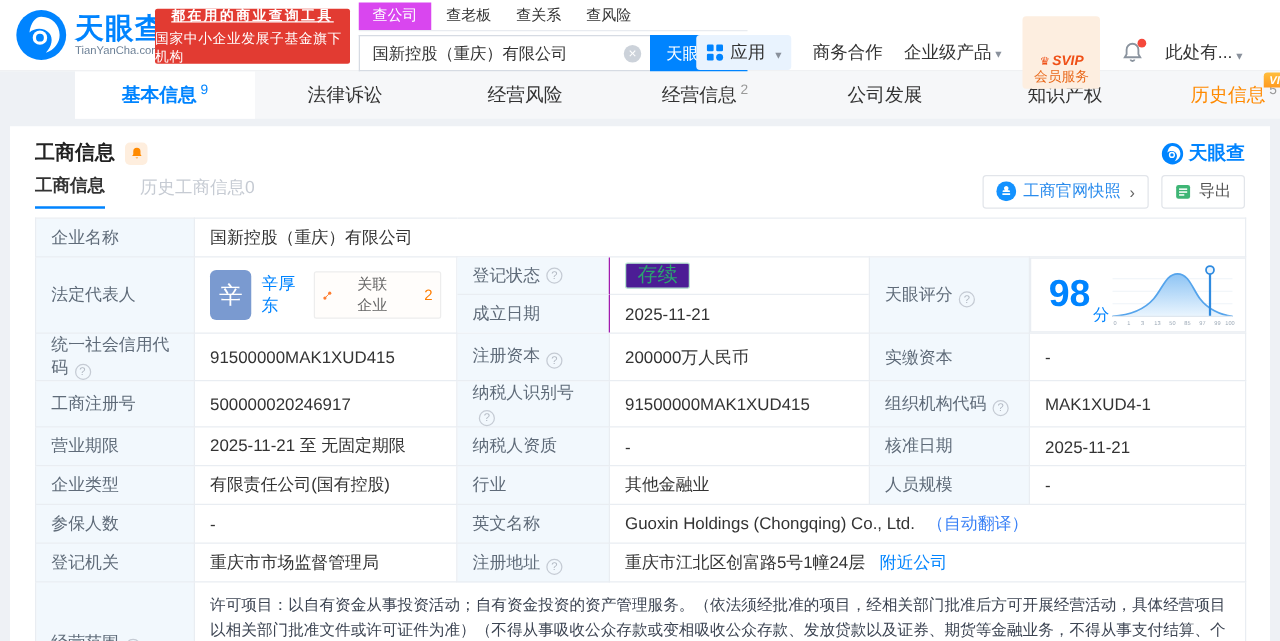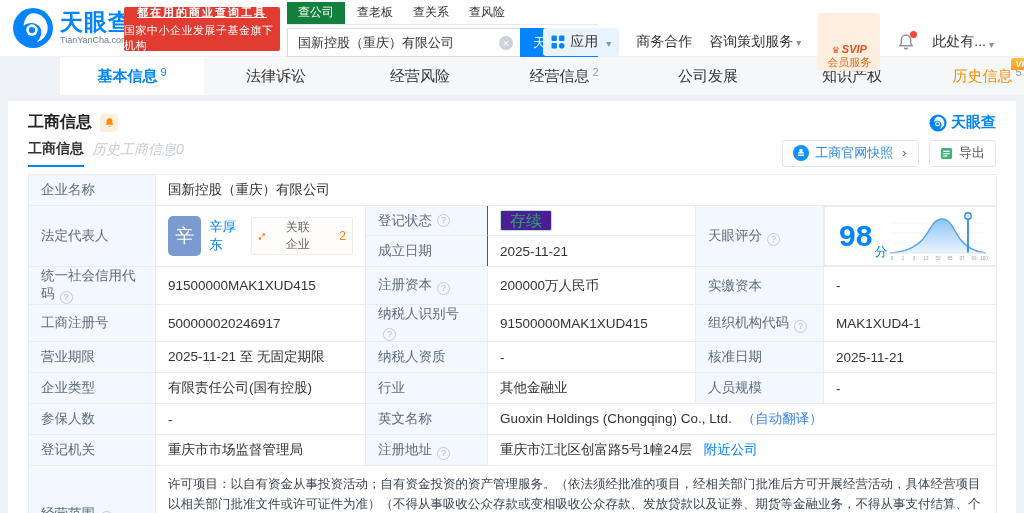--- a/index.html
+++ b/index.html
@@ -12,21 +12,21 @@
   .logo-text { margin-left:6px; }
   .logo-name { font-size:23px; font-weight:bold; color:#0084ff; line-height:25px; letter-spacing:1px; }
   .logo-domain { font-size:9px; color:#6b7f95; line-height:11px; }
   .slogan { position:absolute; left:124px; top:7px; width:156px; height:44px; background:#e23b32; color:#fff; border-radius:2px; display:flex; flex-direction:column; justify-content:center; align-items:center; gap:3px; }
   .slogan .s1 { font-size:11px; font-weight:bold; letter-spacing:2px;text-decoration:underline; }
   .slogan .s2 { font-size:11px; letter-spacing:0.5px; }
 
   .search { position:absolute; left:287px; top:4px; }
   .stabs { display:flex; align-items:flex-end; height:21px; font-size:12px; color:#333; width:311px; border-bottom:1px solid #e8ebf0; }
   .stab { margin-right:20px; padding:2px 0 3px; cursor:pointer; }
-  .stab.active { background:#15803d; color:#fff; padding:2px 11px 3px; margin-right:12px; }
+  .stab.active { background:#d946ef; color:#fff; padding:2px 11px 3px; margin-right:12px; }
   .sbox { display:flex; margin-top:3px; }
   .sinput-wrap { position:relative; }
   .sinput { width:233px; height:29px; border:1px solid #d6dbe3; border-right:none; font-size:13px; padding:0 26px 0 10px; color:#333; outline:none; }
   .clear-ic { position:absolute; right:7px; top:8px; width:14px; height:14px; border-radius:50%; background:#ccd2da; cursor:pointer; }
   .clear-ic::after { content:"×"; color:#fff; font-size:11px; line-height:14px; display:block; text-align:center; }
   .sbtn { width:78px; height:29px; background:#0084ff; color:#fff; border:none; font-size:13px; cursor:pointer; }
 
   .hnav { position:absolute; right:30px; top:13px; display:flex; align-items:center; gap:17px; font-size:14px; color:#333; }
   .apps-chip { display:flex; align-items:center; gap:5px; background:#e9f3fe; border-radius:3px; padding:5px 8px; cursor:pointer; }
   .caret::after { content:"▾"; font-size:10px; color:#8a919c; margin-left:3px; }
@@ -54,23 +54,23 @@
   .card { position:absolute; top:101px; left:8px; width:1008px; min-height:420px; background:#fff; }
   .card-head { display:flex; justify-content:space-between; align-items:center; padding:11px 20px 0; }
   .card-title-wrap { display:flex; align-items:center; gap:8px; }
   .card-title { font-size:16px; font-weight:bold; color:#222; }
   .bell-chip { width:18px; height:18px; background:#feeede; border-radius:4px; display:flex; align-items:center; justify-content:center; }
   .brand-mini { display:flex; align-items:center; gap:4px; }
   .brand-mini span { font-size:15px; font-weight:bold; color:#0084ff; }
 
   .subrow { display:flex; align-items:center; margin:6px 20px 0; height:28px; }
   .subtab { font-size:14px; color:#333; font-weight:bold; padding-bottom:7px; border-bottom:2px solid #0084ff; cursor:pointer; }
-  .subtab2 { font-size:14px; color:#c6cbd3; margin-left:8px; padding-bottom:7px; cursor:pointer;font-style:italic; }
+  .subtab2 { font-size:14px; color:#c6cbd3; margin-left:28px; padding-bottom:7px; cursor:pointer; }
   .subrow .btns { margin-left:auto; display:flex; gap:10px; }
-  .btn-snapshot, .btn-export { display:flex; align-items:center; gap:6px; border:1px solid #e2e5ea; border-radius:3px; background:#fff; padding:0 10px; height:27px; font-size:13px; cursor:pointer;font-family:Liberation Mono, monospace; }
+  .btn-snapshot, .btn-export { display:flex; align-items:center; gap:6px; border:1px solid #e2e5ea; border-radius:3px; background:#fff; padding:0 10px; height:27px; font-size:13px; cursor:pointer; }
   .btn-snapshot { color:#2b8ced; }
   .btn-snapshot .arr::after { content:"›"; color:#666; font-size:13px; margin-left:1px; }
   .btn-export { color:#555; }
 
   
   table.info { width:968px; margin:7px 20px 0; border-collapse:collapse; table-layout:fixed; font-size:13.5px; }
   .info td { border:1px solid #e9edf2; padding:0 12px; height:31px; color:#333; vertical-align:middle; }
   .info td.lbl { background:#f2f8fd; color:#5f6b79; }
   .legal td { height:60px; }
   .subcell { padding:0 !important; vertical-align:top; }
@@ -135,21 +135,21 @@
       <svg width="14" height="14" viewBox="0 0 14 14">
         <rect x="0.5" y="0.5" width="5.4" height="5.4" rx="1" fill="#0084ff"></rect>
         <rect x="8" y="0.5" width="5.4" height="5.4" rx="1" fill="#0084ff"></rect>
         <rect x="0.5" y="8" width="5.4" height="5.4" rx="1" fill="#0084ff"></rect>
         <circle cx="10.7" cy="10.7" r="2.8" fill="#0084ff"></circle>
       </svg>
       <span>应用</span>
       <span class="caret"></span>
     </div>
     <span class="navlink">商务合作</span>
-    <span class="navlink"><span>咨询策划服务</span><span class="caret"></span></span>
+    <span class="navlink"><span>企业级产品</span><span class="caret"></span></span>
     <div class="svip">
       <div class="v1">SVIP</div>
       <div class="v2">会员服务</div>
     </div>
     <div class="bell-wrap">
       <svg width="18" height="18" viewBox="0 0 16 16">
         <path d="M8 1.8 a4.2 4.2 0 0 1 4.2 4.2 v3.2 l1.3 2.2 H2.5 L3.8 9.2 V6 A4.2 4.2 0 0 1 8 1.8 Z" fill="none" stroke="#8a939e" stroke-width="1.3"></path>
         <path d="M6.5 13 a1.6 1.6 0 0 0 3 0" fill="none" stroke="#8a939e" stroke-width="1.3"></path>
       </svg>
       <span class="bell-dot"></span>

